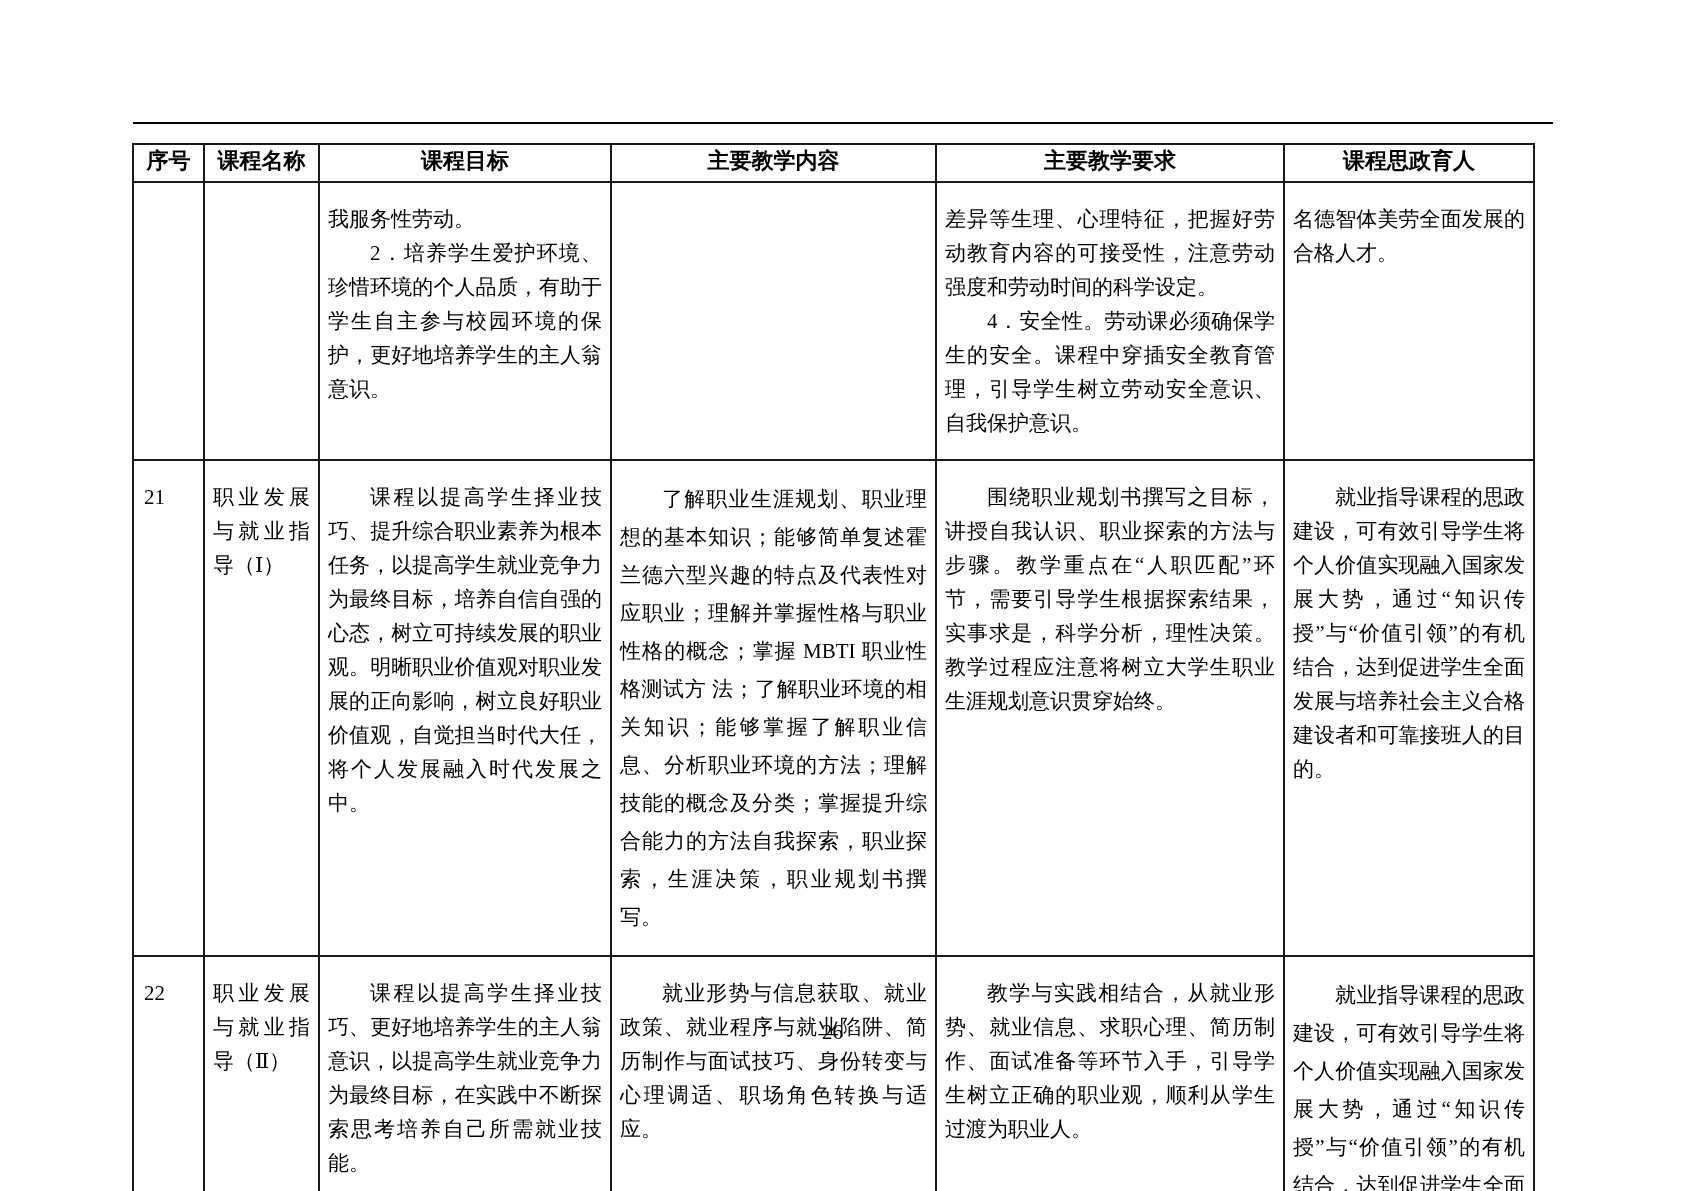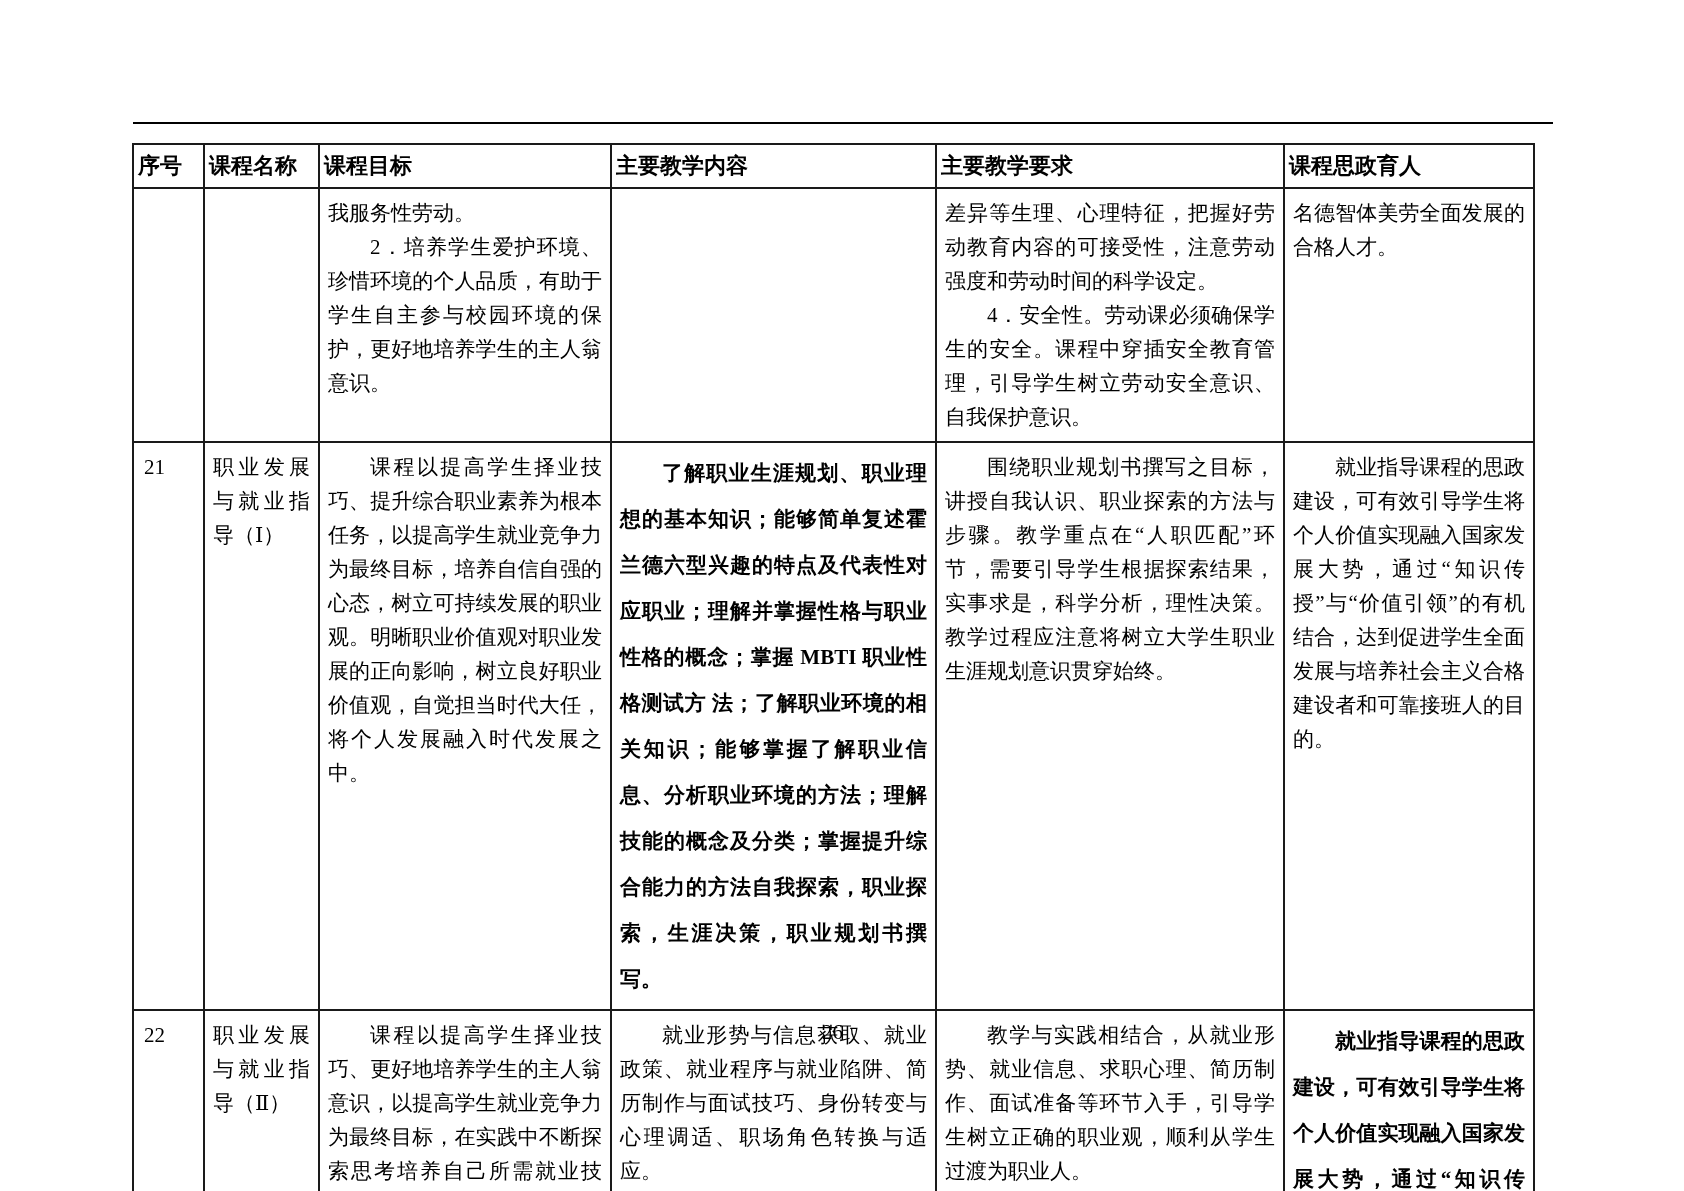--- a/index.html
+++ b/index.html
@@ -10,35 +10,35 @@
   }
   .page-rule{
     position:absolute;left:133px;top:122px;width:1420px;height:2px;background:#000;
   }
   table.course-table{
     position:absolute;left:132px;top:143px;width:1401px;
     border-collapse:collapse;table-layout:fixed;
   }
   .course-table th,.course-table td{
     border:2px solid #1a1a1a;vertical-align:top;overflow:hidden;
-    padding:7px 8px;font-size:21px;line-height:34px;
+    padding:19px 8px;font-size:21px;line-height:34px;
   }
   .course-table th{
-    font-family:Liberation Sans, sans-serif;
-    font-weight:bold;font-size:22px;text-align:left;vertical-align:middle;
-    padding:8px 4px;line-height:26px;
+    font-family:Liberation Mono, monospace;
+    font-weight:bold;font-size:22px;text-align:center;vertical-align:middle;
+    padding:2px 4px;line-height:26px;
   }
   tr.r-head{height:38px;}
   tr.r-a{height:227px;}
   tr.r-21{height:362px;}
   tr.r-22{height:284px;}
   .course-table p{margin:0;text-align:justify;}
   .course-table p.ind{text-indent:2em;}
   .course-table p.np{text-indent:0;}
-  td.lh-t p{line-height:46px;font-weight:bold;}
+  td.lh-t p{line-height:38px;}
   td.c-no{padding-left:10px;border-radius:29px;}
   .page-number{
     position:absolute;left:132px;top:1020px;width:1401px;text-align:center;
     font-size:21px;color:#000;
   }
 </style>
 </head>
 <body>
 
 <div class="page-rule"></div>

